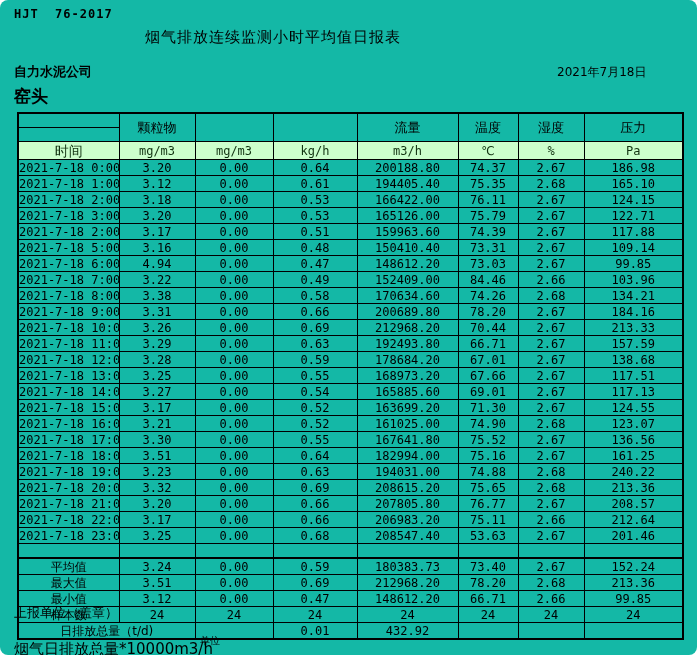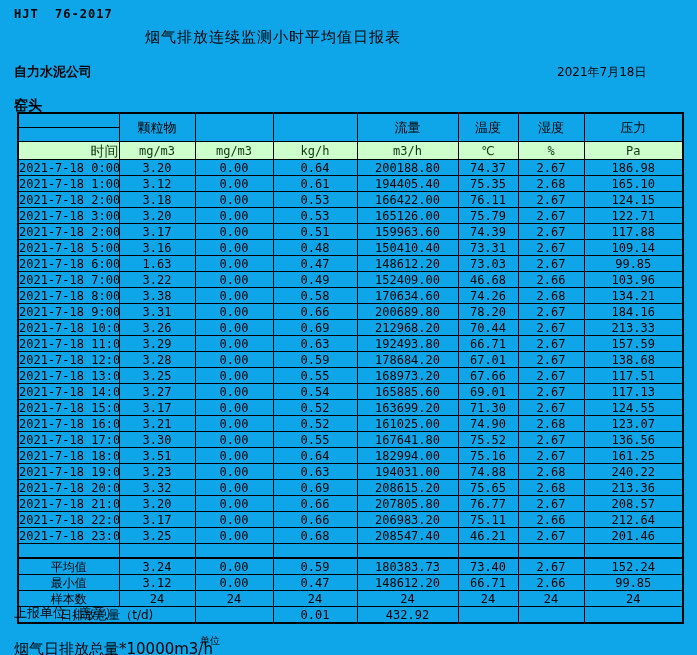--- a/index.html
+++ b/index.html
@@ -1,44 +1,45 @@
 <!DOCTYPE html>
 <html><head>
 <meta charset="utf-8">
 <style>
   html,body{margin:0;padding:0;background:#ffffff;}
   .page{
-    position:relative;width:697px;height:655px;background:#0ea5e9;
+    position:relative;width:697px;height:655px;background:#14b8a6;
     font-family:"DejaVu Sans","Liberation Sans",sans-serif;color:#000;
     overflow:hidden;
+    border-radius:8px;
   }
   .std-no{position:absolute;left:14px;top:7px;font-size:12px;font-weight:bold;
     font-family:"DejaVu Sans Mono",monospace;letter-spacing:1px;white-space:pre;}
   .title{position:absolute;left:145px;top:28px;font-size:15px;font-weight:normal;letter-spacing:1px;}
   .company{position:absolute;left:14px;top:63px;font-size:13px;font-weight:bold;}
-  .location{position:absolute;left:14px;top:97px;font-size:14px;font-weight:bold;}
+  .location{position:absolute;left:14px;top:85px;font-size:17px;font-weight:bold;}
   .date{position:absolute;left:557px;top:64px;font-size:12px;}
 
   table.report{
     position:absolute;left:17px;top:112px;width:665px;
     border-collapse:collapse;table-layout:fixed;
     border:2px solid #000;
     padding-left:48px;
   }
   table.report td{
     border:1px solid #000;text-align:center;padding:0;overflow:hidden;
     font-size:12px;height:15px;line-height:14px;
     font-family:"DejaVu Sans Mono","DejaVu Sans",monospace;
     white-space:nowrap;
   }
   tr.ghead td{height:27px;font-size:13px;font-family:"DejaVu Sans","Liberation Sans",sans-serif;}
   td.split-cell{padding:0;vertical-align:top;}
   .split-top{height:13px;border-bottom:1px solid #000;}
   tr.units td{background:#ccffcc;color:#113311;height:17px;font-size:12px;}
-  tr.units td.time-head{font-size:14px;text-align:right;}
+  tr.units td.time-head{font-size:14px;}
   tr.spacer td{height:13px;}
   tr.sum-first td{border-top:2px solid #000;text-align:center;}
   tbody.summary td.row-label, tr.total-row td{font-family:"DejaVu Sans","Liberation Sans",sans-serif;}
   tbody.summary td:not(.row-label), tr.total-row td:not(.total-label){font-family:"DejaVu Sans Mono","DejaVu Sans",monospace;}
   td.total-label{text-align:left;padding-left:2px;font-size:13px;}
   .note1{position:absolute;left:14px;top:614px;font-size:15px;margin-top:26px;}
   .note2{position:absolute;left:14px;top:604px;font-size:13px;font-family:Liberation Serif, serif;}
   .note3{position:absolute;left:200px;top:634px;font-size:10px;}
 </style>
 </head>
@@ -143,35 +144,35 @@
           <td>3.16</td>
           <td>0.00</td>
           <td>0.48</td>
           <td>150410.40</td>
           <td>73.31</td>
           <td>2.67</td>
           <td>109.14</td>
         </tr>
         <tr class="data-row">
           <td class="row-label">2021-7-18 6:00</td>
-          <td>1.63</td>
+          <td>4.94</td>
           <td>0.00</td>
           <td>0.47</td>
           <td>148612.20</td>
           <td>73.03</td>
           <td>2.67</td>
           <td>99.85</td>
         </tr>
         <tr class="data-row">
           <td class="row-label">2021-7-18 7:00</td>
           <td>3.22</td>
           <td>0.00</td>
           <td>0.49</td>
           <td>152409.00</td>
-          <td>46.68</td>
+          <td>84.46</td>
           <td>2.66</td>
           <td>103.96</td>
         </tr>
         <tr class="data-row">
           <td class="row-label">2021-7-18 8:00</td>
           <td>3.38</td>
           <td>0.00</td>
           <td>0.58</td>
           <td>170634.60</td>
           <td>74.26</td>
@@ -317,21 +318,21 @@
           <td>75.11</td>
           <td>2.66</td>
           <td>212.64</td>
         </tr>
         <tr class="data-row">
           <td class="row-label">2021-7-18 23:00</td>
           <td>3.25</td>
           <td>0.00</td>
           <td>0.68</td>
           <td>208547.40</td>
-          <td>46.21</td>
+          <td>53.63</td>
           <td>2.67</td>
           <td>201.46</td>
         </tr>
         <tr class="spacer">
           <td></td>
           <td></td>
           <td></td>
           <td></td>
           <td></td>
           <td></td>
@@ -344,20 +345,30 @@
           <td class="row-label">平均值</td>
           <td>3.24</td>
           <td>0.00</td>
           <td>0.59</td>
           <td>180383.73</td>
           <td>73.40</td>
           <td>2.67</td>
           <td>152.24</td>
         </tr>
         <tr>
+          <td class="row-label">最大值</td>
+          <td>3.51</td>
+          <td>0.00</td>
+          <td>0.69</td>
+          <td>212968.20</td>
+          <td>78.20</td>
+          <td>2.68</td>
+          <td>213.36</td>
+        </tr>
+        <tr>
           <td class="row-label">最小值</td>
           <td>3.12</td>
           <td>0.00</td>
           <td>0.47</td>
           <td>148612.20</td>
           <td>66.71</td>
           <td>2.66</td>
           <td>99.85</td>
         </tr>
         <tr>

